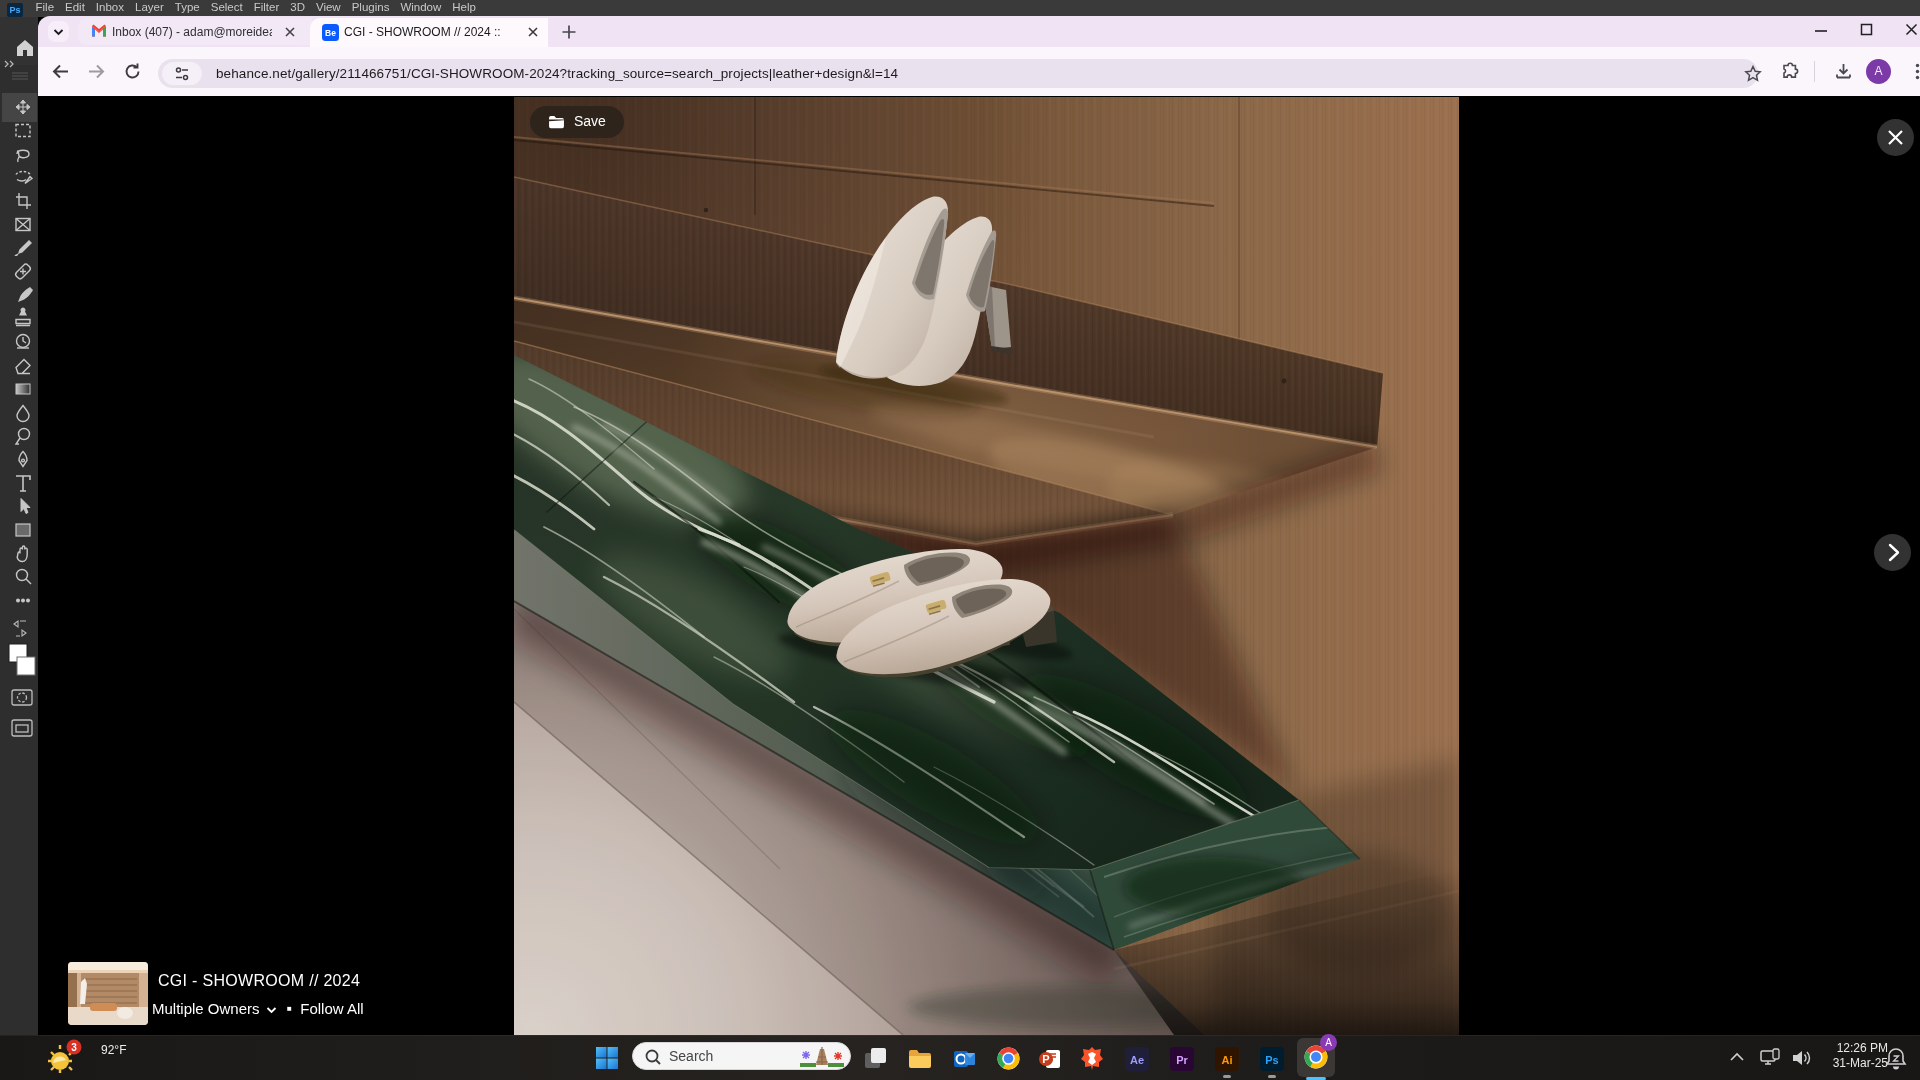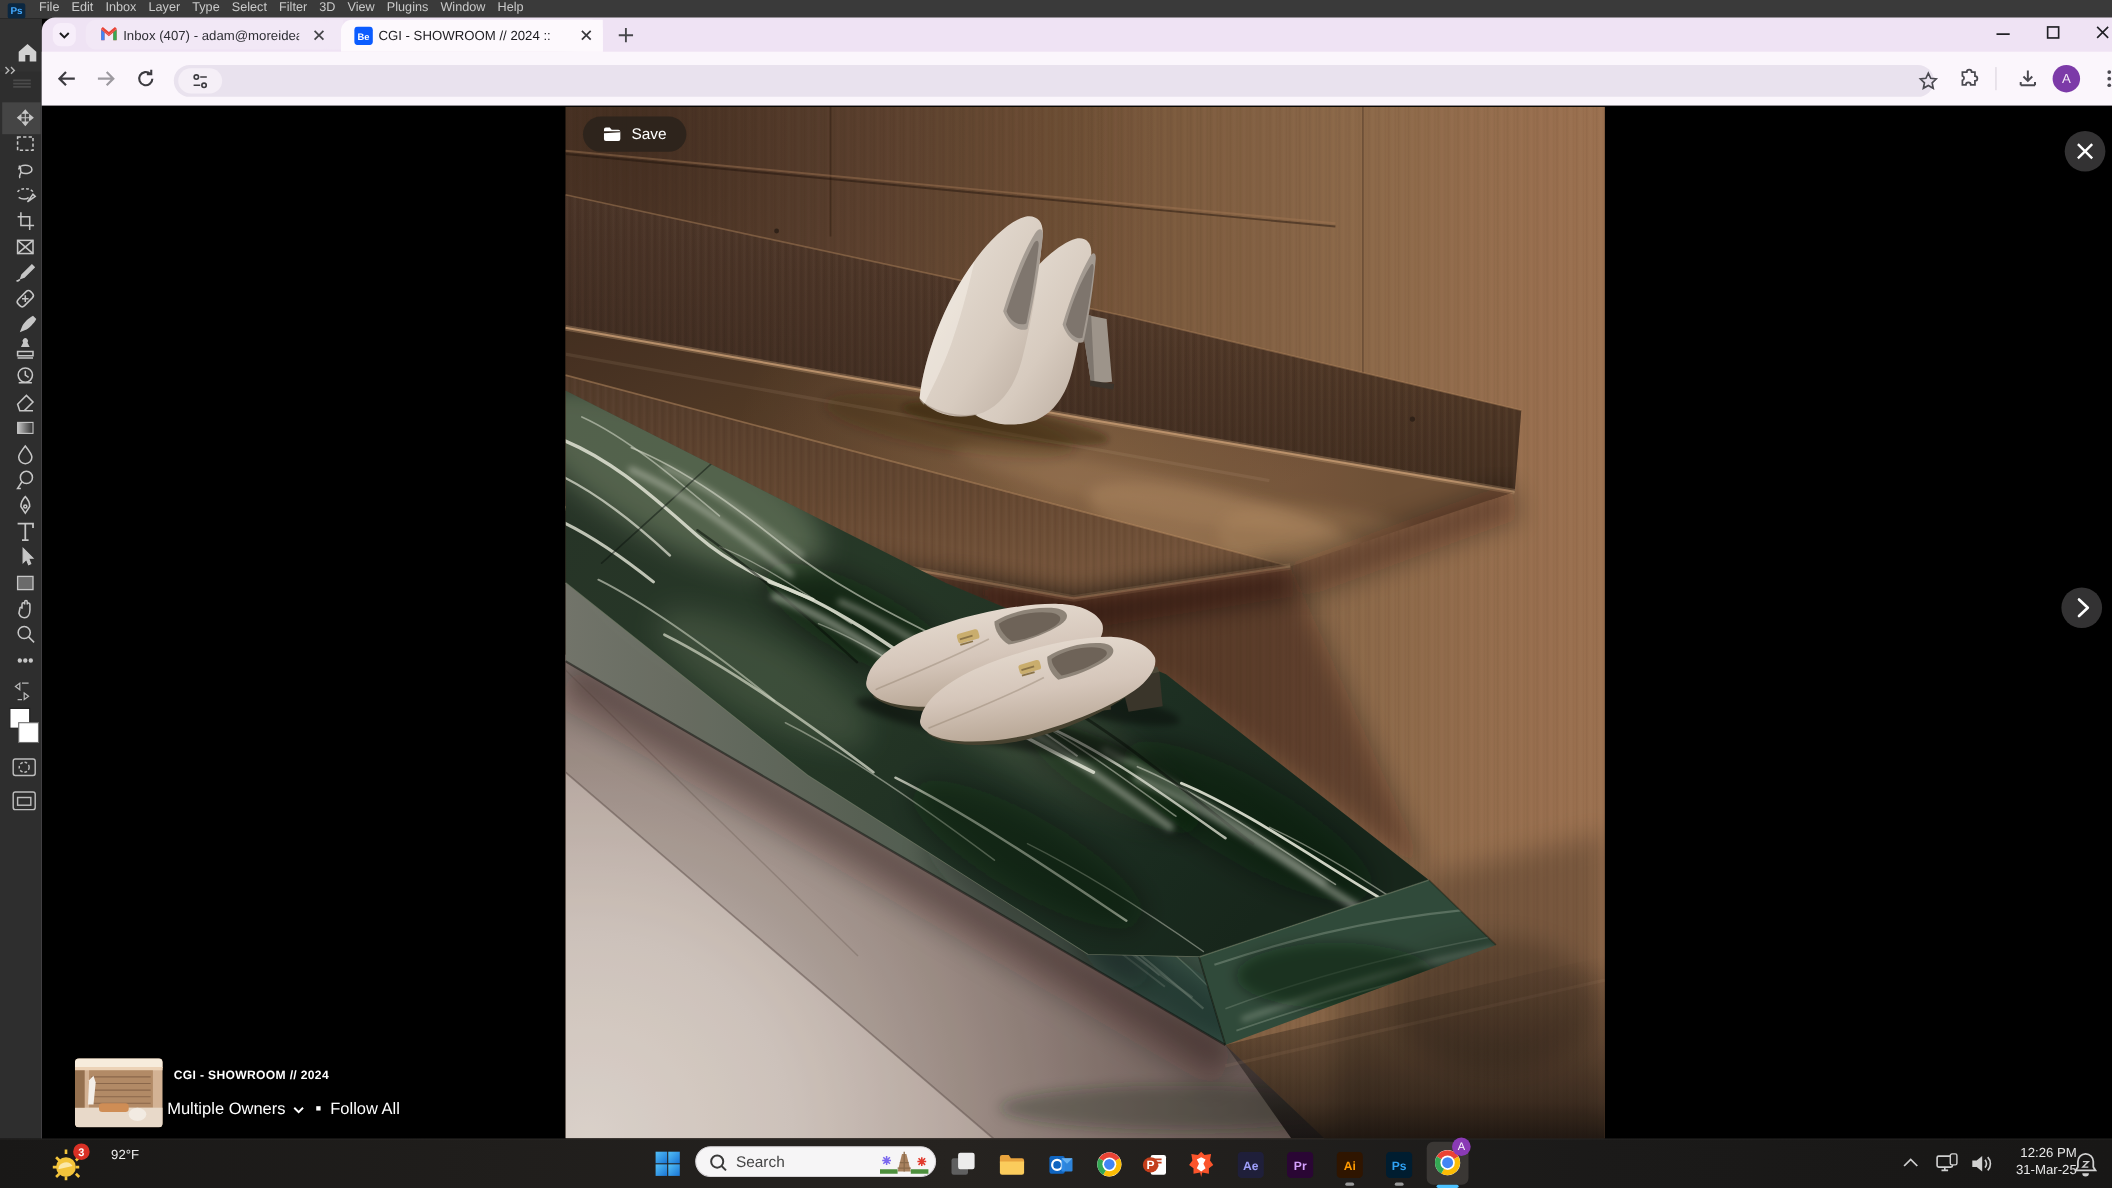--- a/index.html
+++ b/index.html
@@ -24,21 +24,21 @@
   #urltxt{position:absolute;left:58px;top:7px;font-size:13.5px;color:#1d1b1e;letter-spacing:0.1px;}
   #sitechip{position:absolute;left:4px;top:3px;width:40px;height:23px;border-radius:12px;background:#f5eff7;}
   #content{position:absolute;left:0;top:80px;width:1882px;height:984px;background:#000;}
   #photo{position:absolute;left:514px;top:97px;width:945px;height:938px;}
   #saveb{position:absolute;left:530px;top:106px;width:94px;height:32px;border-radius:16px;background:rgba(44,35,28,0.93);color:#fff;font-size:14px;font-weight:normal;}
   #saveb span{position:absolute;left:44px;top:7px;}
   .cbtn{position:absolute;width:37px;height:37px;border-radius:50%;background:#333233;}
   #closeb{left:1877px;top:119px;}
   #nextb{left:1874px;top:534px;}
   #pthumb{position:absolute;left:68px;top:962px;width:80px;height:63px;border-radius:4px;overflow:hidden;}
-  #ptitle{position:absolute;left:158px;top:972px;color:#fff;font-size:11px;font-weight:bold;letter-spacing:0.3px;}
+  #ptitle{position:absolute;left:158px;top:972px;color:#fff;font-size:16px;font-weight:normal;letter-spacing:0.3px;}
   #pline2{position:absolute;left:152px;top:1000px;color:#fff;font-size:15px;}
   #taskbar{position:absolute;left:0;top:1035px;width:1920px;height:45px;background:linear-gradient(90deg,#191817,#262320 45%,#1b1a19 75%,#181716);border-top:1px solid rgba(255,255,255,0.05);}
   #weather{position:absolute;left:44px;top:3px;}
   #wtxt1{position:absolute;left:101px;top:7px;color:#ececec;font-size:12px;}
   #wtxt2{position:absolute;left:101px;top:23px;color:#c9c9c9;font-size:12px;margin-top:45px;}
   #searchpill{position:absolute;left:632px;top:6px;width:219px;height:28px;border-radius:14px;background:#f6f5f6;border:1px solid #d8d5d8;}
   #searchpill span{position:absolute;left:36px;top:5px;font-size:14px;color:#454545;}
   #clock{position:absolute;right:32px;top:5px;text-align:right;color:#e8e8e8;font-size:12px;line-height:15px;}
   .tico{position:absolute;top:10px;}
 </style>
@@ -211,20 +211,21 @@
     <div id="urlpill">
       <div id="sitechip">
             <svg style="position:absolute;left:12px;top:4px" width="16" height="16" viewBox="0 0 16 16">
               <g stroke="#3c3b40" stroke-width="1.5" fill="none">
                 <circle cx="4.5" cy="4" r="2"></circle>
                 <path d="M8 4 H14 M2 11.5 H8"></path>
                 <circle cx="11.5" cy="11.5" r="2"></circle>
               </g>
             </svg>
           </div>
+      <div id="urltxt">behance.net/gallery/211466751/CGI-SHOWROOM-2024?tracking_source=search_projects|leather+design&amp;l=14</div>
       <svg style="position:absolute;left:1585px;top:5px" width="20" height="20" viewBox="0 0 20 20">
             <path d="M10 2.5 l2.2 4.7 5 .6 -3.7 3.5 1 5 -4.5-2.6 -4.5 2.6 1-5 L2.8 7.8 l5-.6 Z" stroke="#4a4950" stroke-width="1.5" fill="none"></path>
           </svg>
     </div>
     <svg style="position:absolute;left:1742px;top:14px" width="21" height="21" viewBox="0 0 21 21">
           <path d="M8 4.5 a2.2 2.2 0 0 1 4.4 0 h3 v3.6 a2.2 2.2 0 0 1 0 4.4 v3.6 h-3.8 a2.2 2.2 0 0 0 -4.4 0 H4 v-4 a2.2 2.2 0 0 0 0 -4.2 v-3.4 Z" stroke="#4a4950" stroke-width="1.6" fill="none"></path>
         </svg>
     <div style="position:absolute;left:1776px;top:14px;width:1px;height:21px;background:#d9d2dc"></div>
     <svg style="position:absolute;left:1795px;top:14px" width="21" height="21">
           <path d="M10.5 3 v9 M6.5 8.5 l4 4 4-4 M4 16.5 h13 M4 13.5 v3 M17 13.5 v3" stroke="#4a4950" stroke-width="1.8" fill="none"></path>

